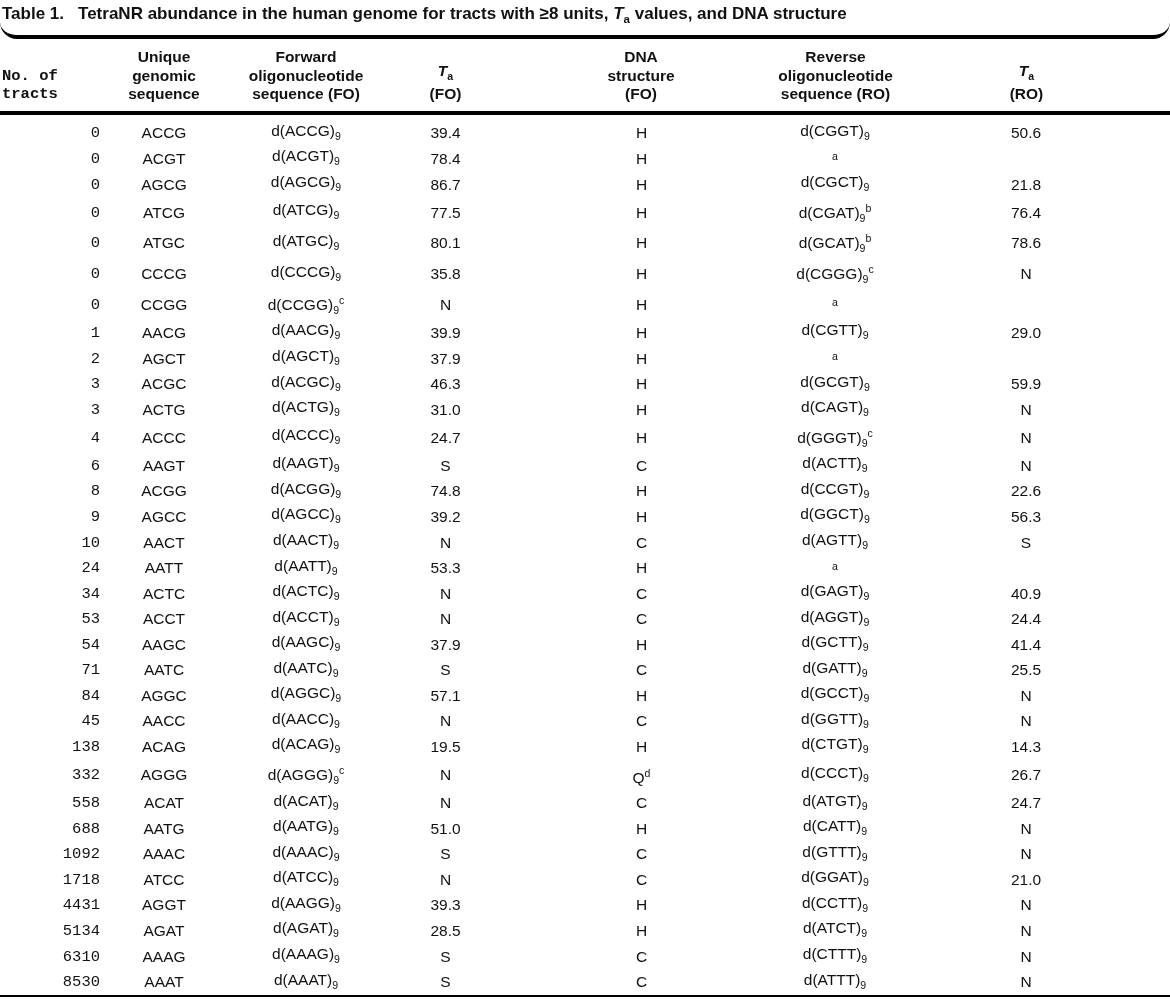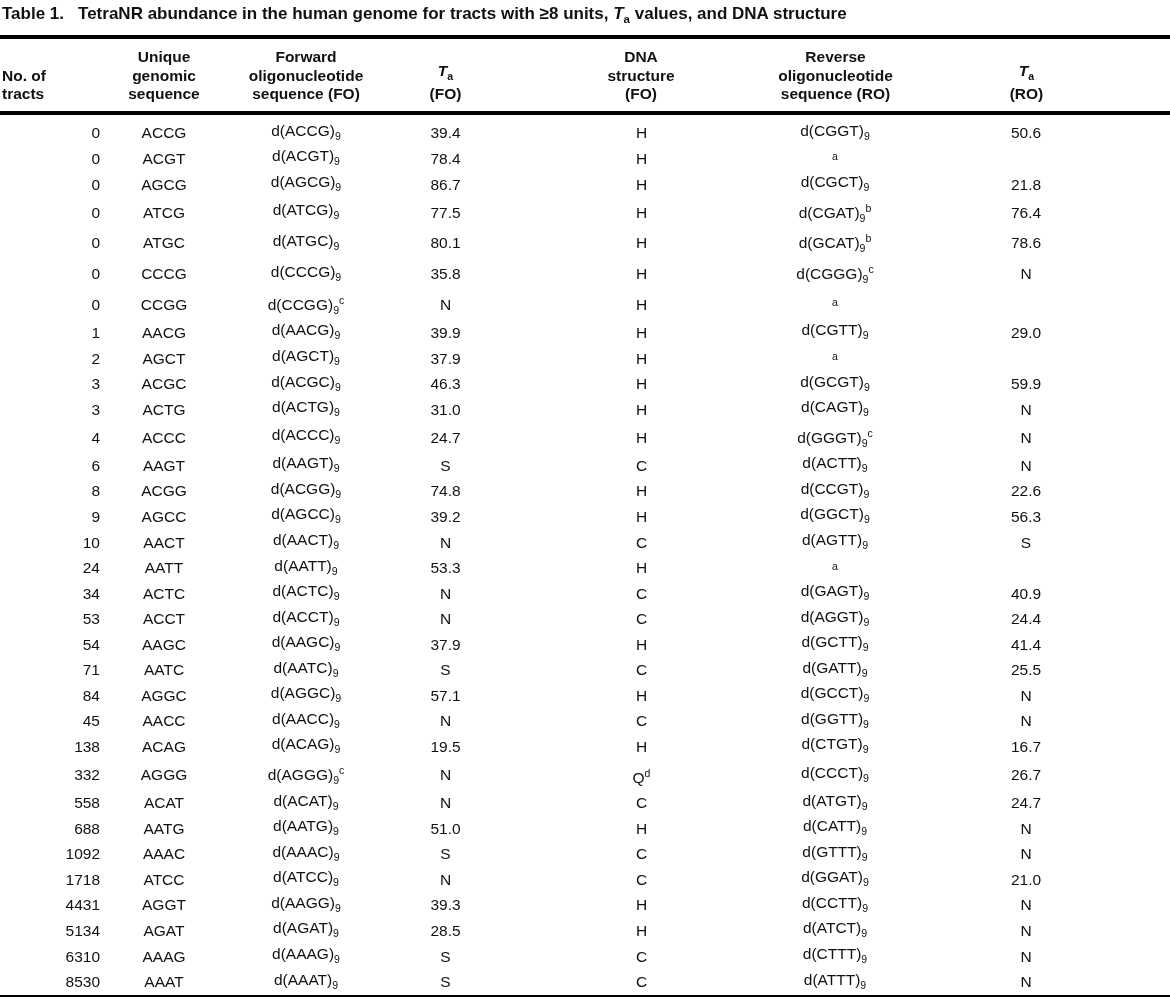--- a/index.html
+++ b/index.html
@@ -11,20 +11,21 @@
     color: #111;
     overflow: hidden;
   }
   
   .title {
     padding: 4px 0 6px 2px;
     border-bottom: 4px solid #000;
     font-size: 17px;
     font-weight: bold;
     line-height: 20px;
+    border-radius: 17px;
   }
   .title-label { margin-right: 14px; }
   
   table {
     table-layout: fixed;
     width: 1170px;
     border-collapse: collapse;
     border-spacing: 0;
   }
   thead th {
@@ -40,21 +41,21 @@
   tbody td {
     font-size: 15.5px;
     line-height: 20.45px;
     height: 20.45px;
     padding: 0;
     white-space: nowrap;
   }
   tbody tr:first-child td { padding-top: 6px; }
   table { border-bottom: 2px solid #000; }
   
-  th:nth-child(1), td:nth-child(1) { width: 110px; }
+  th:nth-child(1), td:nth-child(1) { width: 110px; font-family: Liberation Mono, monospace; }
   th:nth-child(2), td:nth-child(2) { width: 100px; }
   th:nth-child(3), td:nth-child(3) { width: 180px; }
   th:nth-child(4), td:nth-child(4) { width: 95px;  }
   th:nth-child(5), td:nth-child(5) { width: 230px; }
   th:nth-child(6), td:nth-child(6) { width: 155px; }
   th:nth-child(7), td:nth-child(7) { width: 115px; }
   th:nth-child(8), td:nth-child(8) { width: 185px; }
   
   td:nth-child(1) { text-align: right; padding-right: 13px; }
   th:nth-child(1) { text-align: left;  padding-left: 2px; }
@@ -366,21 +367,21 @@
       <td>C</td>
     </tr>
 
     <tr>
       <td>138</td>
       <td>ACAG</td>
       <td>d(ACAG)<sub>9</sub></td>
       <td>19.5</td>
       <td>H</td>
       <td>d(CTGT)<sub>9</sub></td>
-      <td>16.7</td>
+      <td>14.3</td>
       <td>H</td>
     </tr>
 
     <tr>
       <td>332</td>
       <td>AGGG</td>
       <td>d(AGGG)<sub>9</sub><sup>c</sup></td>
       <td>N</td>
       <td>Q<sup>d</sup></td>
       <td>d(CCCT)<sub>9</sub></td>

